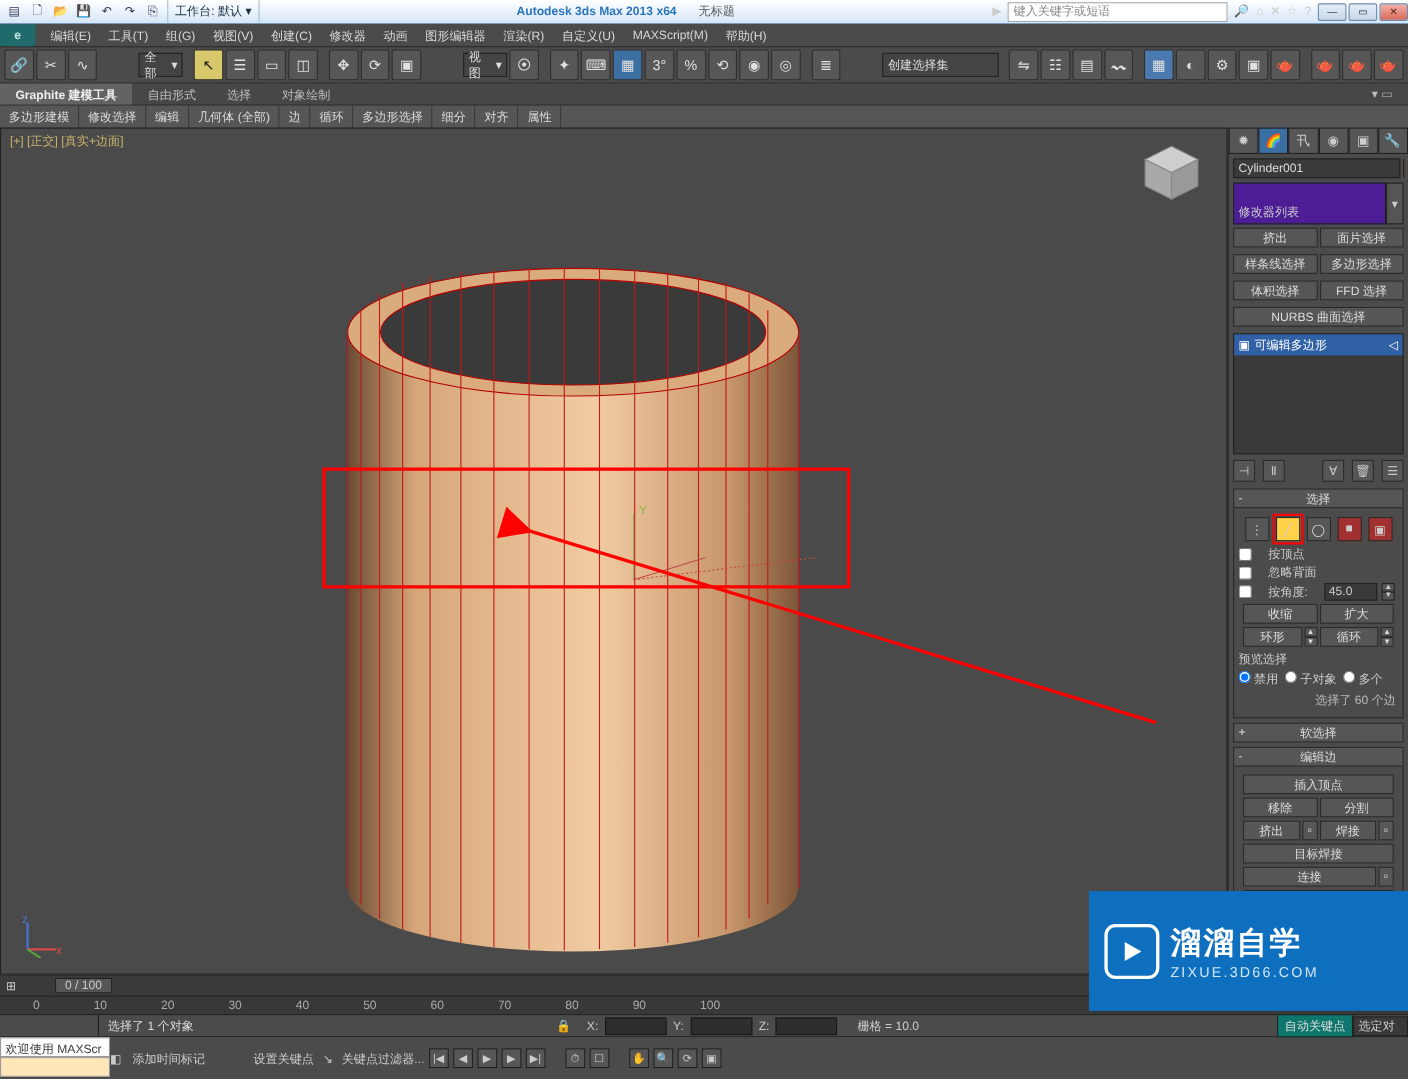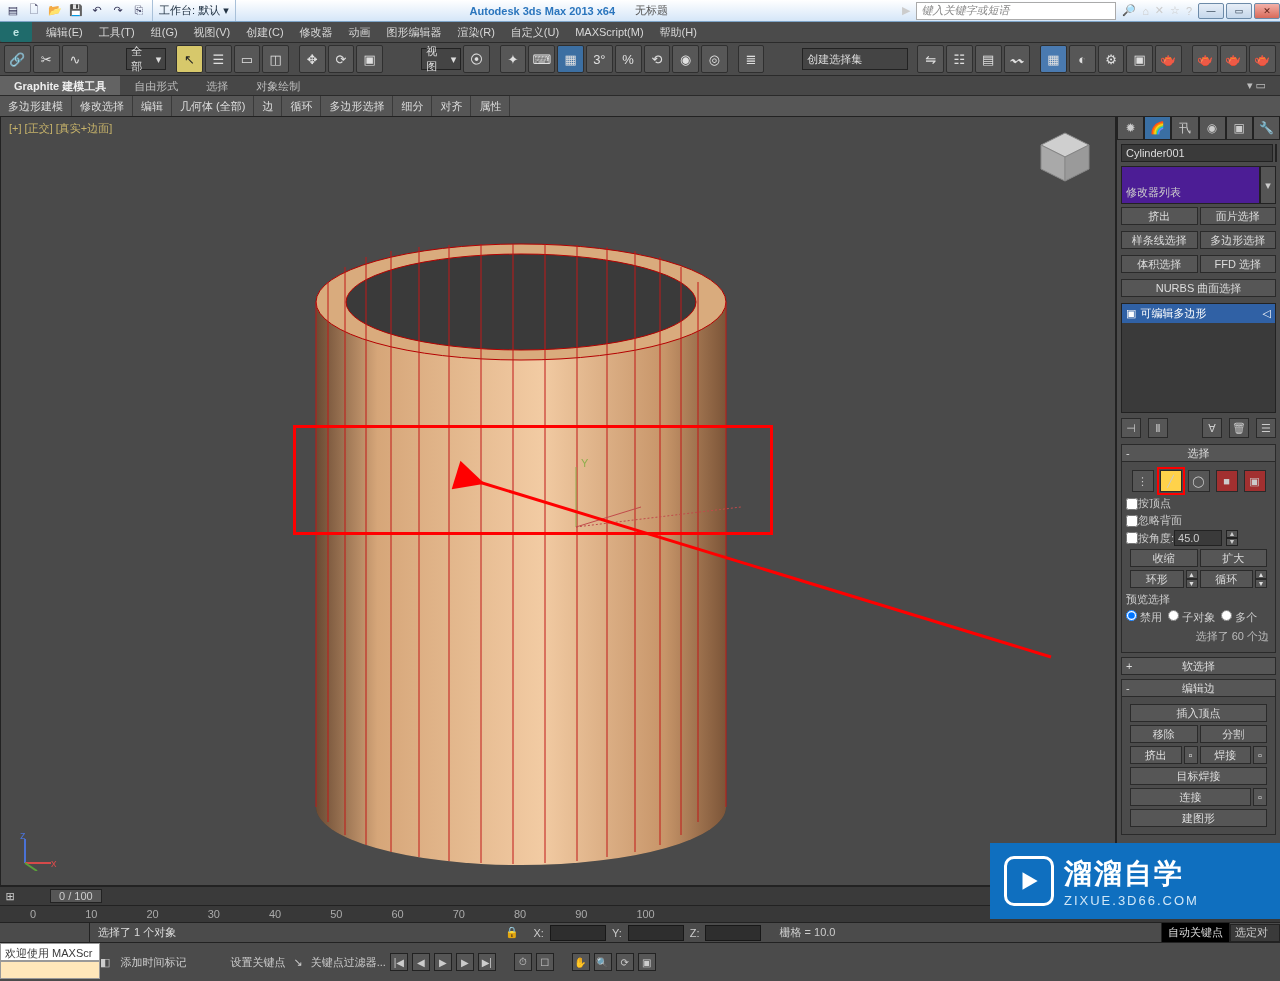--- a/index.html
+++ b/index.html
@@ -4,21 +4,21 @@
 <style>
 * { margin: 0; padding: 0; box-sizing: border-box; font-family: "Microsoft YaHei", sans-serif; font-size: 11px; user-select: none; }
 body { width: 1280px; height: 981px; background: #383838; color: #cccccc; overflow: hidden; position: relative; }
 .titlebarrow { display: flex; height: 22px; background: linear-gradient(#ffffff,#d5e6f8); border-bottom: 1px solid #7ea4c7; }
 .qat { display: flex; align-items: center; gap: 3px; padding: 0 4px; }
 .qat .ico { width: 18px; height: 18px; display:flex; align-items:center; justify-content:center; color:#335; }
 .wks { display:flex; align-items:center; padding:0 6px; border-left:1px solid #a8c0d8; border-right:1px solid #a8c0d8; color:#234; }
 .titlecenter { flex:1; display:flex; align-items:center; justify-content:center; gap:20px; }
 .titlecenter .app { color:#2a75bd; font-weight:bold; }
 .titlecenter .doc { color:#555; }
-.infobox { background:#fff; border:1px solid #aaa; height:18px; width:200px; padding:0 4px; color:#888; font-style:italic; display:flex; align-items:center; }
+.infobox { background:#fff; border:1px solid #aaa; height:18px; width:200px; padding:0 4px; color:#888; display:flex; align-items:center; }
 .infrow { display:flex; align-items:center; gap:6px; padding-right:4px; }
 .wincontrols { display:flex; align-items:center; gap:0; }
 .wincontrols .wbtn { width:26px; height:16px; background:linear-gradient(#e7eef7,#c5d7eb); border:1px solid #6c8aa8; border-radius:2px; margin-left:2px; display:flex; align-items:center; justify-content:center; color:#234; font-size:9px; }
 .wincontrols .wbtn.close { background:linear-gradient(#f3b0a8,#d86a5a); color:#5a1e14; }
 .menubar { height:20px; background:#4b4b4b; display:flex; align-items:center; }
 .app-logo { width: 32px; height:20px; background:#1f6b6b; display:flex; align-items:center; justify-content:center; color:#bfe5e3; font-weight:bold; border-radius:0 0 2px 2px; margin-right:6px; }
 .menubar .mitem { padding: 3px 8px; color:#d8d8d8; }
 .maintoolbar { height:34px; background:#4b4b4b; border-top:1px solid #2b2b2b; border-bottom:1px solid #2b2b2b; display:flex; align-items:center; gap:2px; padding:0 4px; }
 .tbtn { width:28px; height:28px; border:1px solid #2f2f2f; background:#575757; border-radius:2px; display:flex; align-items:center; justify-content:center; color:#e0e0e0; font-size:13px; }
 .tbtn.active { background:#d7c86b; color:#222; }
@@ -54,48 +54,48 @@
 .stackicons .sico { width:20px; height:20px; background:#565656; border:1px solid #2a2a2a; display:flex; align-items:center; justify-content:center; font-size:11px; }
 .rollout { margin:0 4px 4px; }
 .rollout-hdr { background:#565656; height:18px; border:1px solid #2a2a2a; display:flex; align-items:center; justify-content:center; position:relative; color:#ddd; }
 .rollout-hdr .pm { position:absolute; left:4px; }
 .rollout-body { background:#4b4b4b; border:1px solid #2a2a2a; border-top:none; padding:4px; }
 .subobj-row { display:flex; gap:6px; justify-content:center; margin:4px 0; position:relative; }
 .subobj-row .sob { width:22px; height:22px; border:1px solid #2a2a2a; background:#565656; display:flex; align-items:center; justify-content:center; }
 .subobj-row .sob.edge { background:#ffd24a; outline:2px solid red; outline-offset:1px; }
 .subobj-row .sob.poly { background:#a23030; }
 .subobj-row .sob.elem { background:#a23030; }
-.chk { display:flex; align-items:center; gap:0; margin:2px 0; color:#ccc; }
+.chk { display:flex; align-items:center; gap:15px; margin:2px 0; color:#ccc; }
 .chk input { width:12px; height:12px; accent-color:#888; }
 .spin { display:flex; align-items:center; gap:4px; }
 .spin input { width:48px; height:16px; background:#3a3a3a; border:1px solid #222; color:#ccc; font-size:11px; padding:0 3px; }
 .spin .spb { width:12px; display:flex; flex-direction:column; }
 .spin .spb span { height:8px; background:#565656; border:1px solid #222; font-size:7px; line-height:6px; text-align:center; }
 .radio-row { display:flex; gap:6px; align-items:center; margin:3px 0; color:#ccc; }
 .radio-row input { width:11px; height:11px; }
 .smalltxt { text-align:right; color:#bbb; margin:4px 2px; }
 .timeline-area { position:absolute; left:0; right:0; bottom:0; height:95px; background:#4b4b4b; border-top:1px solid #222; }
 .slider-row { height:18px; background:#3a3a3a; display:flex; align-items:center; }
 .slider-row .frm { background:#565656; border:1px solid #222; padding:0 8px; margin-left:30px; }
 .tick-row { height:18px; background:#383838; border-top:1px solid #222; border-bottom:1px solid #222; display:flex; align-items:center; padding-left:30px; gap:49px; color:#aaa; font-size:10px; }
 .status-row { height:20px; background:#4b4b4b; display:flex; align-items:center; border-bottom:1px solid #222; }
 .status-row .msd { width:90px; border-right:1px solid #222; padding-left:4px; height:100%; display:flex; align-items:center; }
 .status-row .coords { display:flex; align-items:center; gap:6px; padding:0 8px; color:#ccc; }
 .status-row .coords .cf { background:#2e2e2e; border:1px solid #181818; width:56px; height:16px; }
 .status-row .grid { padding:0 10px; color:#ccc; }
 .status-row .spacer { flex:1; }
-.status-row .akey { background:#000000; border:1px solid #222; padding:2px 6px; color:#ddd; }
+.status-row .akey { background:#0f766e; border:1px solid #222; padding:2px 6px; color:#ddd; }
 .status-row .kdd { background:#3a3a3a; border:1px solid #222; height:18px; width:50px; color:#ccc; padding:0 4px; }
 .prompt-row { height:38px; background:#4b4b4b; display:flex; }
 .prompt-row .left { width:100px; }
 .prompt-row .left .wl { height:18px; background:#fff; color:#3a3a3a; padding:2px 4px; border:1px solid #999; }
 .prompt-row .mid { flex:1; padding:2px 6px; color:#ccc; }
 .prompt-row .right { display:flex; align-items:center; gap:4px; padding-right:6px; }
 .prompt-row .right .pb { width:18px; height:18px; background:#565656; border:1px solid #222; display:flex; align-items:center; justify-content:center; font-size:10px; }
-.watermark { position:absolute; right:0; bottom:62px; width:290px; height:76px; background:#0f6fbf; display:flex; align-items:center; gap:10px; padding:8px 14px; }
+.watermark { position:absolute; right:0; bottom:62px; width:290px; height:109px; background:#0f6fbf; display:flex; align-items:center; gap:10px; padding:8px 14px; }
 .watermark .pl { width:50px; height:50px; border:3px solid #fff; border-radius:10px; display:flex; align-items:center; justify-content:center; }
 .watermark .pl svg { width:26px; height:26px; }
 .watermark .txt .big { font-size:28px; font-weight:bold; color:#fff; letter-spacing:2px; }
 .watermark .txt .small { font-size:13px; color:#cfe6f7; letter-spacing:2px; }
 .annot-rect { position:absolute; border:3px solid red; pointer-events:none; }
 .annot-arrow { position:absolute; pointer-events:none; }
 </style>
 </head>
 <body>
 

